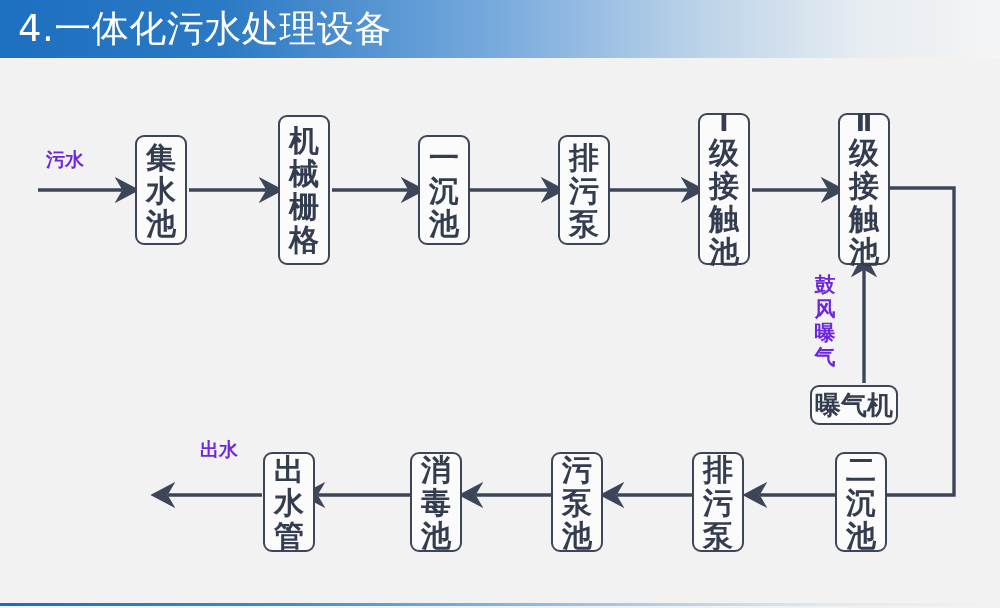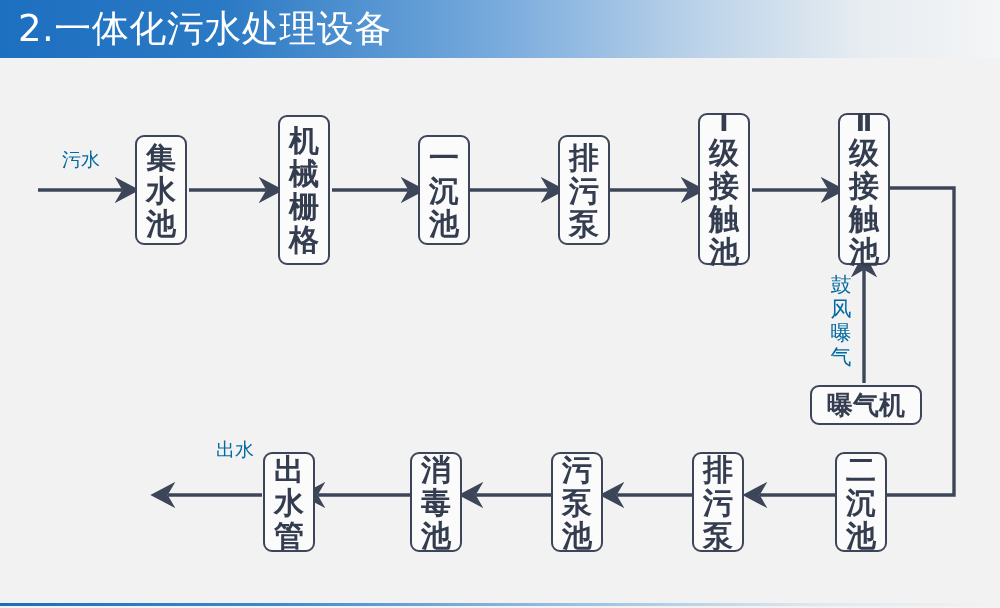--- a/index.html
+++ b/index.html
@@ -102,39 +102,38 @@
     display: block;
     font-size: 25px;
     line-height: 26px;
     font-weight: 700;
     color: #343d4f;
   }
 
   
   .flow-label {
     position: absolute;
-    color: #0369a1;
+    color: #6d28d9;
     font-size: 19px;
     line-height: 22px;
-    font-weight: 400;
+    font-weight: 700;
     white-space: nowrap;
-    margin-left: 16px;
   }
   .flow-label.vertical {
     white-space: pre-line;
     font-size: 21px;
     line-height: 24px;
     text-align: center;
   }
 </style>
 </head>
 <body>
 
 <div id="title-bar">
-  <div id="title-text">2.一体化污水处理设备</div>
+  <div id="title-text">4.一体化污水处理设备</div>
 </div>
 
 <div id="diagram">
 
   <svg width="1000" height="545">
     <defs>
       <marker id="ar-r" markerWidth="11" markerHeight="11" refX="2.2" refY="4" orient="auto" markerUnits="strokeWidth">
         <path d="M0,0.1 L7.4,4 L0,7.9 L2.3,4 Z" fill="#3d4659"></path>
       </marker>
       <marker id="ar-l" markerWidth="11" markerHeight="11" refX="2.2" refY="4" orient="auto" markerUnits="strokeWidth">
@@ -217,21 +216,21 @@
   </div>
 
   <div class="node" style="left:838px; top:55px; width:52px; height:152px; flex-direction:column;">
     <span class="romanum">Ⅱ</span>
     <span class="vtext">级
 接
 触
 池</span>
   </div>
 
-  <div class="node horiz" style="left:810px; top:327px; width:112px; height:40px;">
+  <div class="node horiz" style="left:810px; top:327px; width:88px; height:40px;">
     <span class="vtext">曝气机</span>
   </div>
 
   <div class="node" style="left:835px; top:394px; width:52px; height:100px;">
     <span class="vtext">二
 沉
 池</span>
   </div>
 
   <div class="node" style="left:692px; top:394px; width:52px; height:100px;">

